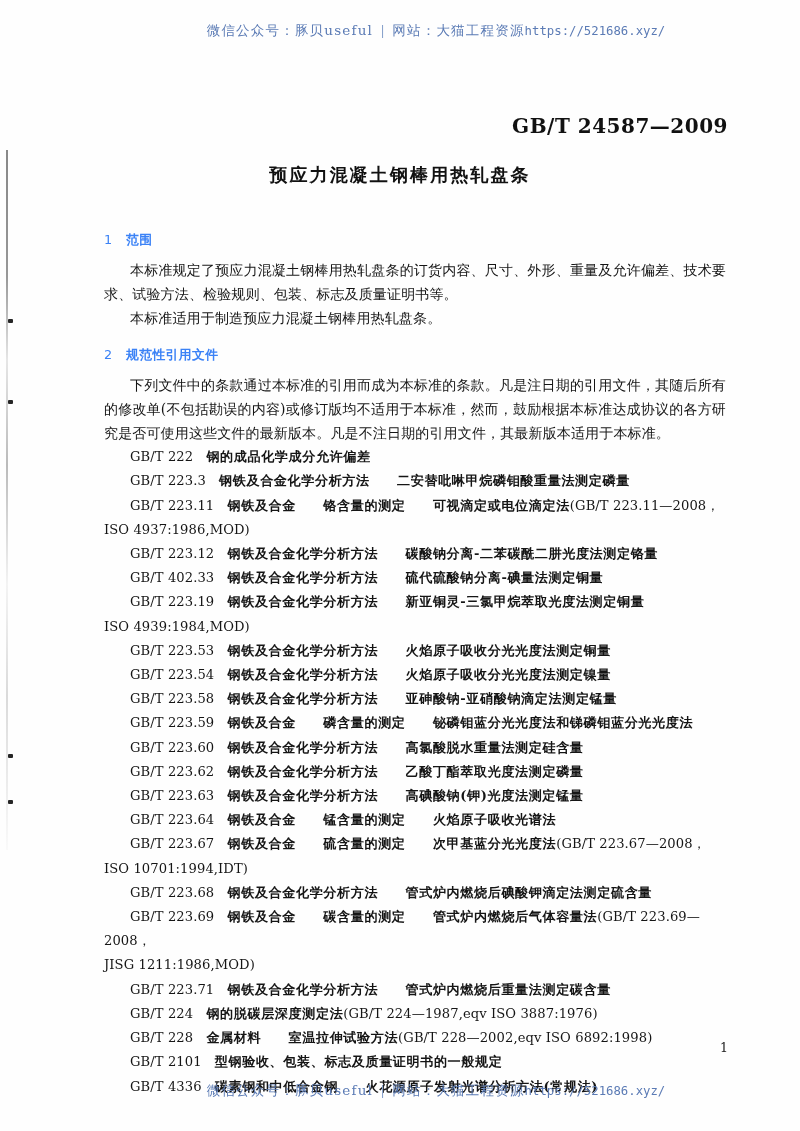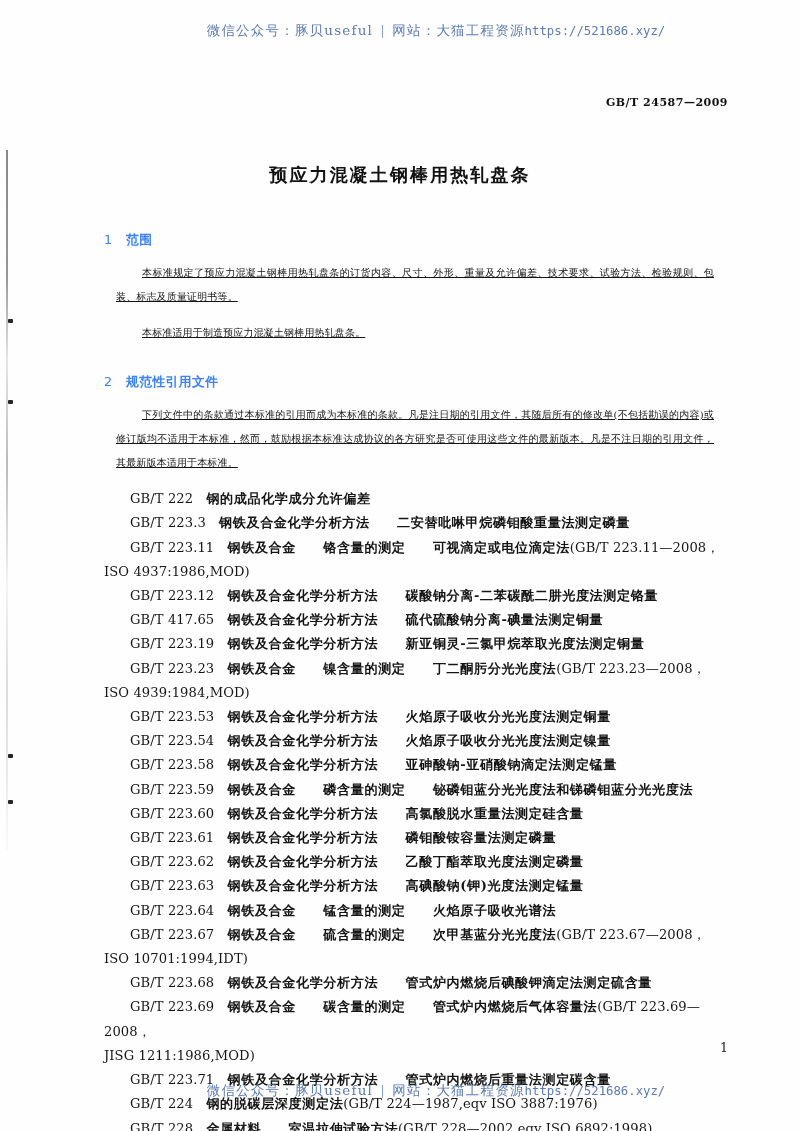--- a/index.html
+++ b/index.html
@@ -47,24 +47,24 @@
     letter-spacing: 0px;
   }
   .watermark .lbl { letter-spacing: 1.2px; }
   #wm-top { top: 22px; }
   #wm-bottom { top: 1082px; }
 
   
   .std-no {
     position: absolute;
     right: 72px;
-    top: 96px;
-    font-family: "DejaVu Serif", "Liberation Serif", serif;
-    font-weight: bold;
-    font-size: 11px;
+    top: 114px;
+    font-family: "DejaVu Serif", "Liberation Serif", serif;
+    font-weight: bold;
+    font-size: 20px;
     letter-spacing: 0.5px;
     color: #111;
   }
 
   
   .doc-title {
     position: absolute;
     left: 0;
     top: 163px;
     width: 800px;
@@ -93,27 +93,26 @@
     letter-spacing: 0.4px;
   }
   .sec-head .num {
     display: inline-block;
     width: 22px;
     font-weight: normal;
   }
 
   .para {
     font-family: "DejaVu Serif", "Liberation Serif", serif;
-    font-size: 10px;
+    font-size: 14px;
     line-height: 24.2px;
     color: #151515;
-    margin: 12px;
+    margin: 0;
     text-align: justify;
     letter-spacing: 0.15px;
-    text-decoration: underline;
   }
   .para.indent { text-indent: 26px; }
   .gap-md { height: 16px; }
 
   
   .ref {
     font-family: "DejaVu Serif", "Liberation Serif", serif;
     font-size: 13.1px;
     line-height: 24.2px;
     color: #151515;
@@ -206,30 +205,28 @@
       <span class="num">2</span><span>规范性引用文件</span>
     </div>
     <p class="para indent">下列文件中的条款通过本标准的引用而成为本标准的条款。凡是注日期的引用文件，其随后所有的修改单(不包括勘误的内容)或修订版均不适用于本标准，然而，鼓励根据本标准达成协议的各方研究是否可使用这些文件的最新版本。凡是不注日期的引用文件，其最新版本适用于本标准。</p>
 
     <div id="ref-list">
         <p class="ref"><span class="code">GB/T 222</span>　<span class="cn">钢的成品化学成分允许偏差</span></p>
         <p class="ref"><span class="code">GB/T 223.3</span>　<span class="cn">钢铁及合金化学分析方法　　二安替吡啉甲烷磷钼酸重量法测定磷量</span></p>
         <p class="ref"><span class="code">GB/T 223.11</span>　<span class="cn">钢铁及合金　　铬含量的测定　　可视滴定或电位滴定法</span><span>(GB/T 223.11—2008，</span></p>
         <p class="ref-cont">ISO 4937:1986,MOD)</p>
         <p class="ref"><span class="code">GB/T 223.12</span>　<span class="cn">钢铁及合金化学分析方法　　碳酸钠分离-二苯碳酰二肼光度法测定铬量</span></p>
-        <p class="ref"><span class="code">GB/T 417.65</span>　<span class="cn">钢铁及合金化学分析方法　　硫代硫酸钠分离-碘量法测定铜量</span></p>
+        <p class="ref"><span class="code">GB/T 402.33</span>　<span class="cn">钢铁及合金化学分析方法　　硫代硫酸钠分离-碘量法测定铜量</span></p>
         <p class="ref"><span class="code">GB/T 223.19</span>　<span class="cn">钢铁及合金化学分析方法　　新亚铜灵-三氯甲烷萃取光度法测定铜量</span></p>
-        <p class="ref"><span class="code">GB/T 223.23</span>　<span class="cn">钢铁及合金　　镍含量的测定　　丁二酮肟分光光度法</span><span>(GB/T 223.23—2008，</span></p>
         <p class="ref-cont">ISO 4939:1984,MOD)</p>
         <p class="ref"><span class="code">GB/T 223.53</span>　<span class="cn">钢铁及合金化学分析方法　　火焰原子吸收分光光度法测定铜量</span></p>
         <p class="ref"><span class="code">GB/T 223.54</span>　<span class="cn">钢铁及合金化学分析方法　　火焰原子吸收分光光度法测定镍量</span></p>
         <p class="ref"><span class="code">GB/T 223.58</span>　<span class="cn">钢铁及合金化学分析方法　　亚砷酸钠-亚硝酸钠滴定法测定锰量</span></p>
         <p class="ref"><span class="code">GB/T 223.59</span>　<span class="cn">钢铁及合金　　磷含量的测定　　铋磷钼蓝分光光度法和锑磷钼蓝分光光度法</span></p>
         <p class="ref"><span class="code">GB/T 223.60</span>　<span class="cn">钢铁及合金化学分析方法　　高氯酸脱水重量法测定硅含量</span></p>
-        <p class="ref"><span class="code">GB/T 223.61</span>　<span class="cn">钢铁及合金化学分析方法　　磷钼酸铵容量法测定磷量</span></p>
         <p class="ref"><span class="code">GB/T 223.62</span>　<span class="cn">钢铁及合金化学分析方法　　乙酸丁酯萃取光度法测定磷量</span></p>
         <p class="ref"><span class="code">GB/T 223.63</span>　<span class="cn">钢铁及合金化学分析方法　　高碘酸钠(钾)光度法测定锰量</span></p>
         <p class="ref"><span class="code">GB/T 223.64</span>　<span class="cn">钢铁及合金　　锰含量的测定　　火焰原子吸收光谱法</span></p>
         <p class="ref"><span class="code">GB/T 223.67</span>　<span class="cn">钢铁及合金　　硫含量的测定　　次甲基蓝分光光度法</span><span>(GB/T 223.67—2008，</span></p>
         <p class="ref-cont">ISO 10701:1994,IDT)</p>
         <p class="ref"><span class="code">GB/T 223.68</span>　<span class="cn">钢铁及合金化学分析方法　　管式炉内燃烧后碘酸钾滴定法测定硫含量</span></p>
         <p class="ref"><span class="code">GB/T 223.69</span>　<span class="cn">钢铁及合金　　碳含量的测定　　管式炉内燃烧后气体容量法</span><span>(GB/T 223.69—2008，</span></p>
         <p class="ref-cont">JISG 1211:1986,MOD)</p>
         <p class="ref"><span class="code">GB/T 223.71</span>　<span class="cn">钢铁及合金化学分析方法　　管式炉内燃烧后重量法测定碳含量</span></p>
         <p class="ref"><span class="code">GB/T 224</span>　<span class="cn">钢的脱碳层深度测定法</span><span>(GB/T 224—1987,eqv ISO 3887:1976)</span></p>

